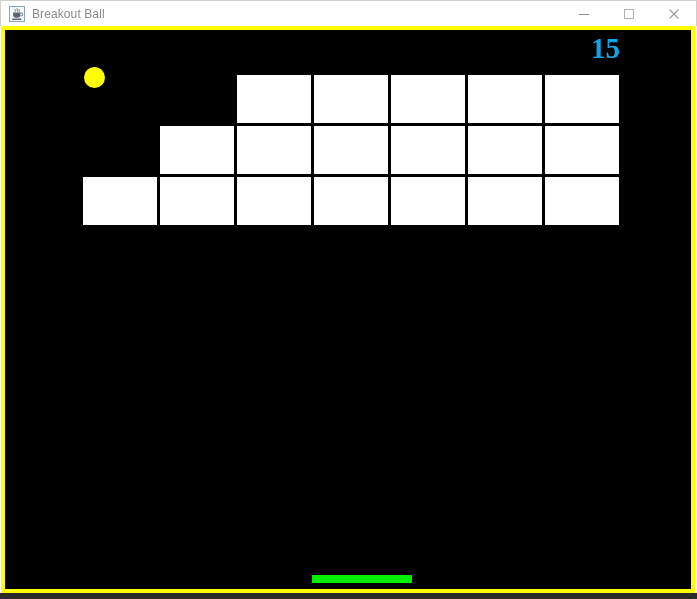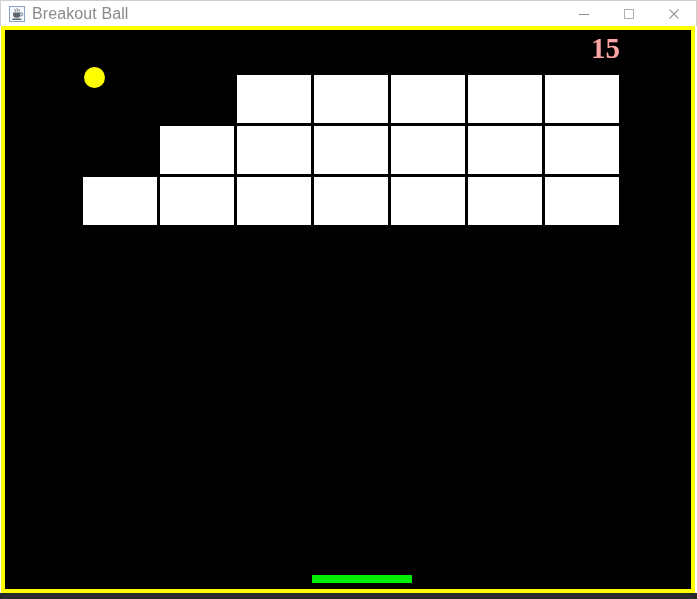--- a/index.html
+++ b/index.html
@@ -39,21 +39,21 @@
   #app-icon {
     width: 16px;
     height: 16px;
     margin-left: 8px;
     margin-right: 7px;
     flex: 0 0 auto;
     position: relative;
   }
   #title-text {
     font-family: "Liberation Sans", sans-serif;
-    font-size: 16px;
+    font-size: 12px;
     color: #8a8a8a;
     letter-spacing: 0.1px;
     white-space: nowrap;
     flex: 0 0 auto;
   }
   #window-controls {
     position: absolute;
     right: 0; top: 0;
     height: 25px;
     display: flex;
@@ -162,21 +162,21 @@
           <line x1="1.5" y1="1.5" x2="10.5" y2="10.5" stroke="#9a9a9a" stroke-width="1.1"></line>
           <line x1="10.5" y1="1.5" x2="1.5" y2="10.5" stroke="#9a9a9a" stroke-width="1.1"></line>
         </svg>
       </div>
     </div>
   </div>
 
   <div id="game-frame" style="background: rgb(0, 0, 0); border-color: rgb(255, 255, 0);">
     <div id="game-canvas">
 
-      <div id="score-label" style="color: #fca5a5;">15</div>
+      <div id="score-label" style="color: #0ea5e9;">15</div>
 
       <div id="brick-grid">
           <div class="brick" style="left: 232px; top: 45px; width: 74px; height: 48px; background: rgb(255, 255, 255);"></div>
           <div class="brick" style="left: 309px; top: 45px; width: 74px; height: 48px; background: rgb(255, 255, 255);"></div>
           <div class="brick" style="left: 386px; top: 45px; width: 74px; height: 48px; background: rgb(255, 255, 255);"></div>
           <div class="brick" style="left: 463px; top: 45px; width: 74px; height: 48px; background: rgb(255, 255, 255);"></div>
           <div class="brick" style="left: 540px; top: 45px; width: 74px; height: 48px; background: rgb(255, 255, 255);"></div>
           <div class="brick" style="left: 155px; top: 96px; width: 74px; height: 48px; background: rgb(255, 255, 255);"></div>
           <div class="brick" style="left: 232px; top: 96px; width: 74px; height: 48px; background: rgb(255, 255, 255);"></div>
           <div class="brick" style="left: 309px; top: 96px; width: 74px; height: 48px; background: rgb(255, 255, 255);"></div>

